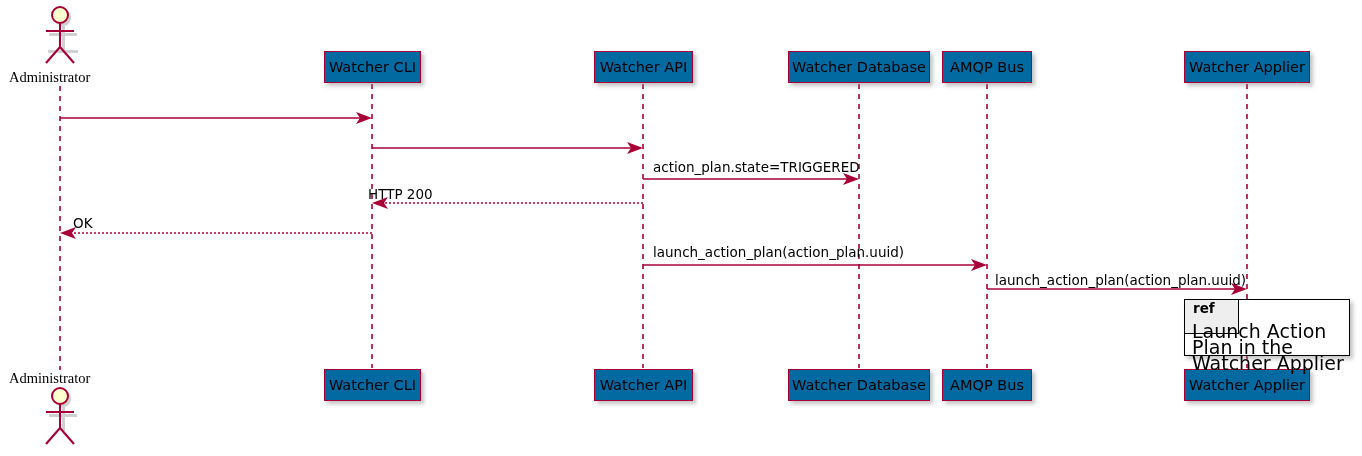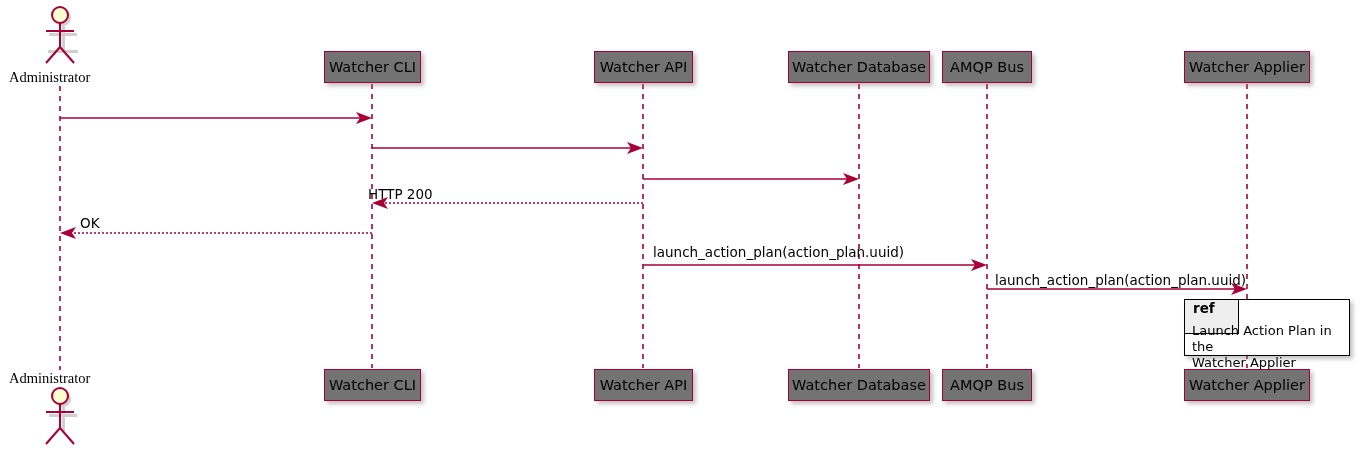--- a/index.html
+++ b/index.html
@@ -54,21 +54,21 @@
     stroke: #A80036;
     stroke-width: 2;
     fill: #FEFECE;
   }
   .shadow {
     fill: #909090;
     opacity: 0.42;
   }
   .pbox {
     position: absolute;
-    background: #737373;
+    background: #0369a1;
     border: 1.6px solid #A80036;
     box-sizing: border-box;
     box-shadow: 3px 3px 4px rgba(130,130,130,0.48);
     display: flex;
     align-items: center;
     justify-content: center;
     color: #000000;
     font-size: 14.5px;
     font-family: "DejaVu Sans", sans-serif;
     white-space: nowrap;
@@ -114,21 +114,21 @@
     font-size: 13.5px;
     color: #000000;
     font-family: "DejaVu Sans", sans-serif;
     line-height: 1;
   }
   .ref-body {
     position: absolute;
     left: 7px;
     top: 23px;
     right: 4px;
-    font-size: 13px;
+    font-size: 19px;
     color: #000000;
     font-family: "DejaVu Sans", sans-serif;
     line-height: 16px;
   }
 </style>
 </head>
 <body>
 
 <div id="diagram">
 
@@ -247,24 +247,25 @@
   <div class="pbox" style="left:942px; top:369px; width:90px; height:32px;">
     <span>AMQP Bus</span>
   </div>
 
   <div class="pbox" style="left:1184px; top:369px; width:126px; height:32px;">
     <span>Watcher Applier</span>
   </div>
 
 
 
+  <div class="msg-label" style="left:653px; top:161px;">action_plan.state=TRIGGERED</div>
 
   <div class="msg-label" style="left:368px; top:188px;">HTTP 200</div>
 
-  <div class="msg-label" style="left:80px; top:217px;">OK</div>
+  <div class="msg-label" style="left:73px; top:217px;">OK</div>
 
   <div class="msg-label" style="left:653px; top:246px;">launch_action_plan(action_plan.uuid)</div>
 
   <div class="msg-label" style="left:995px; top:274px;">launch_action_plan(action_plan.uuid)</div>
 
   <div class="refbox" style="left:1184px; top:299px; width:166px; height:57px;">
     <div class="ref-tab" style="width:54px;">
       <span>ref</span>
     </div>
     <div class="ref-body">

